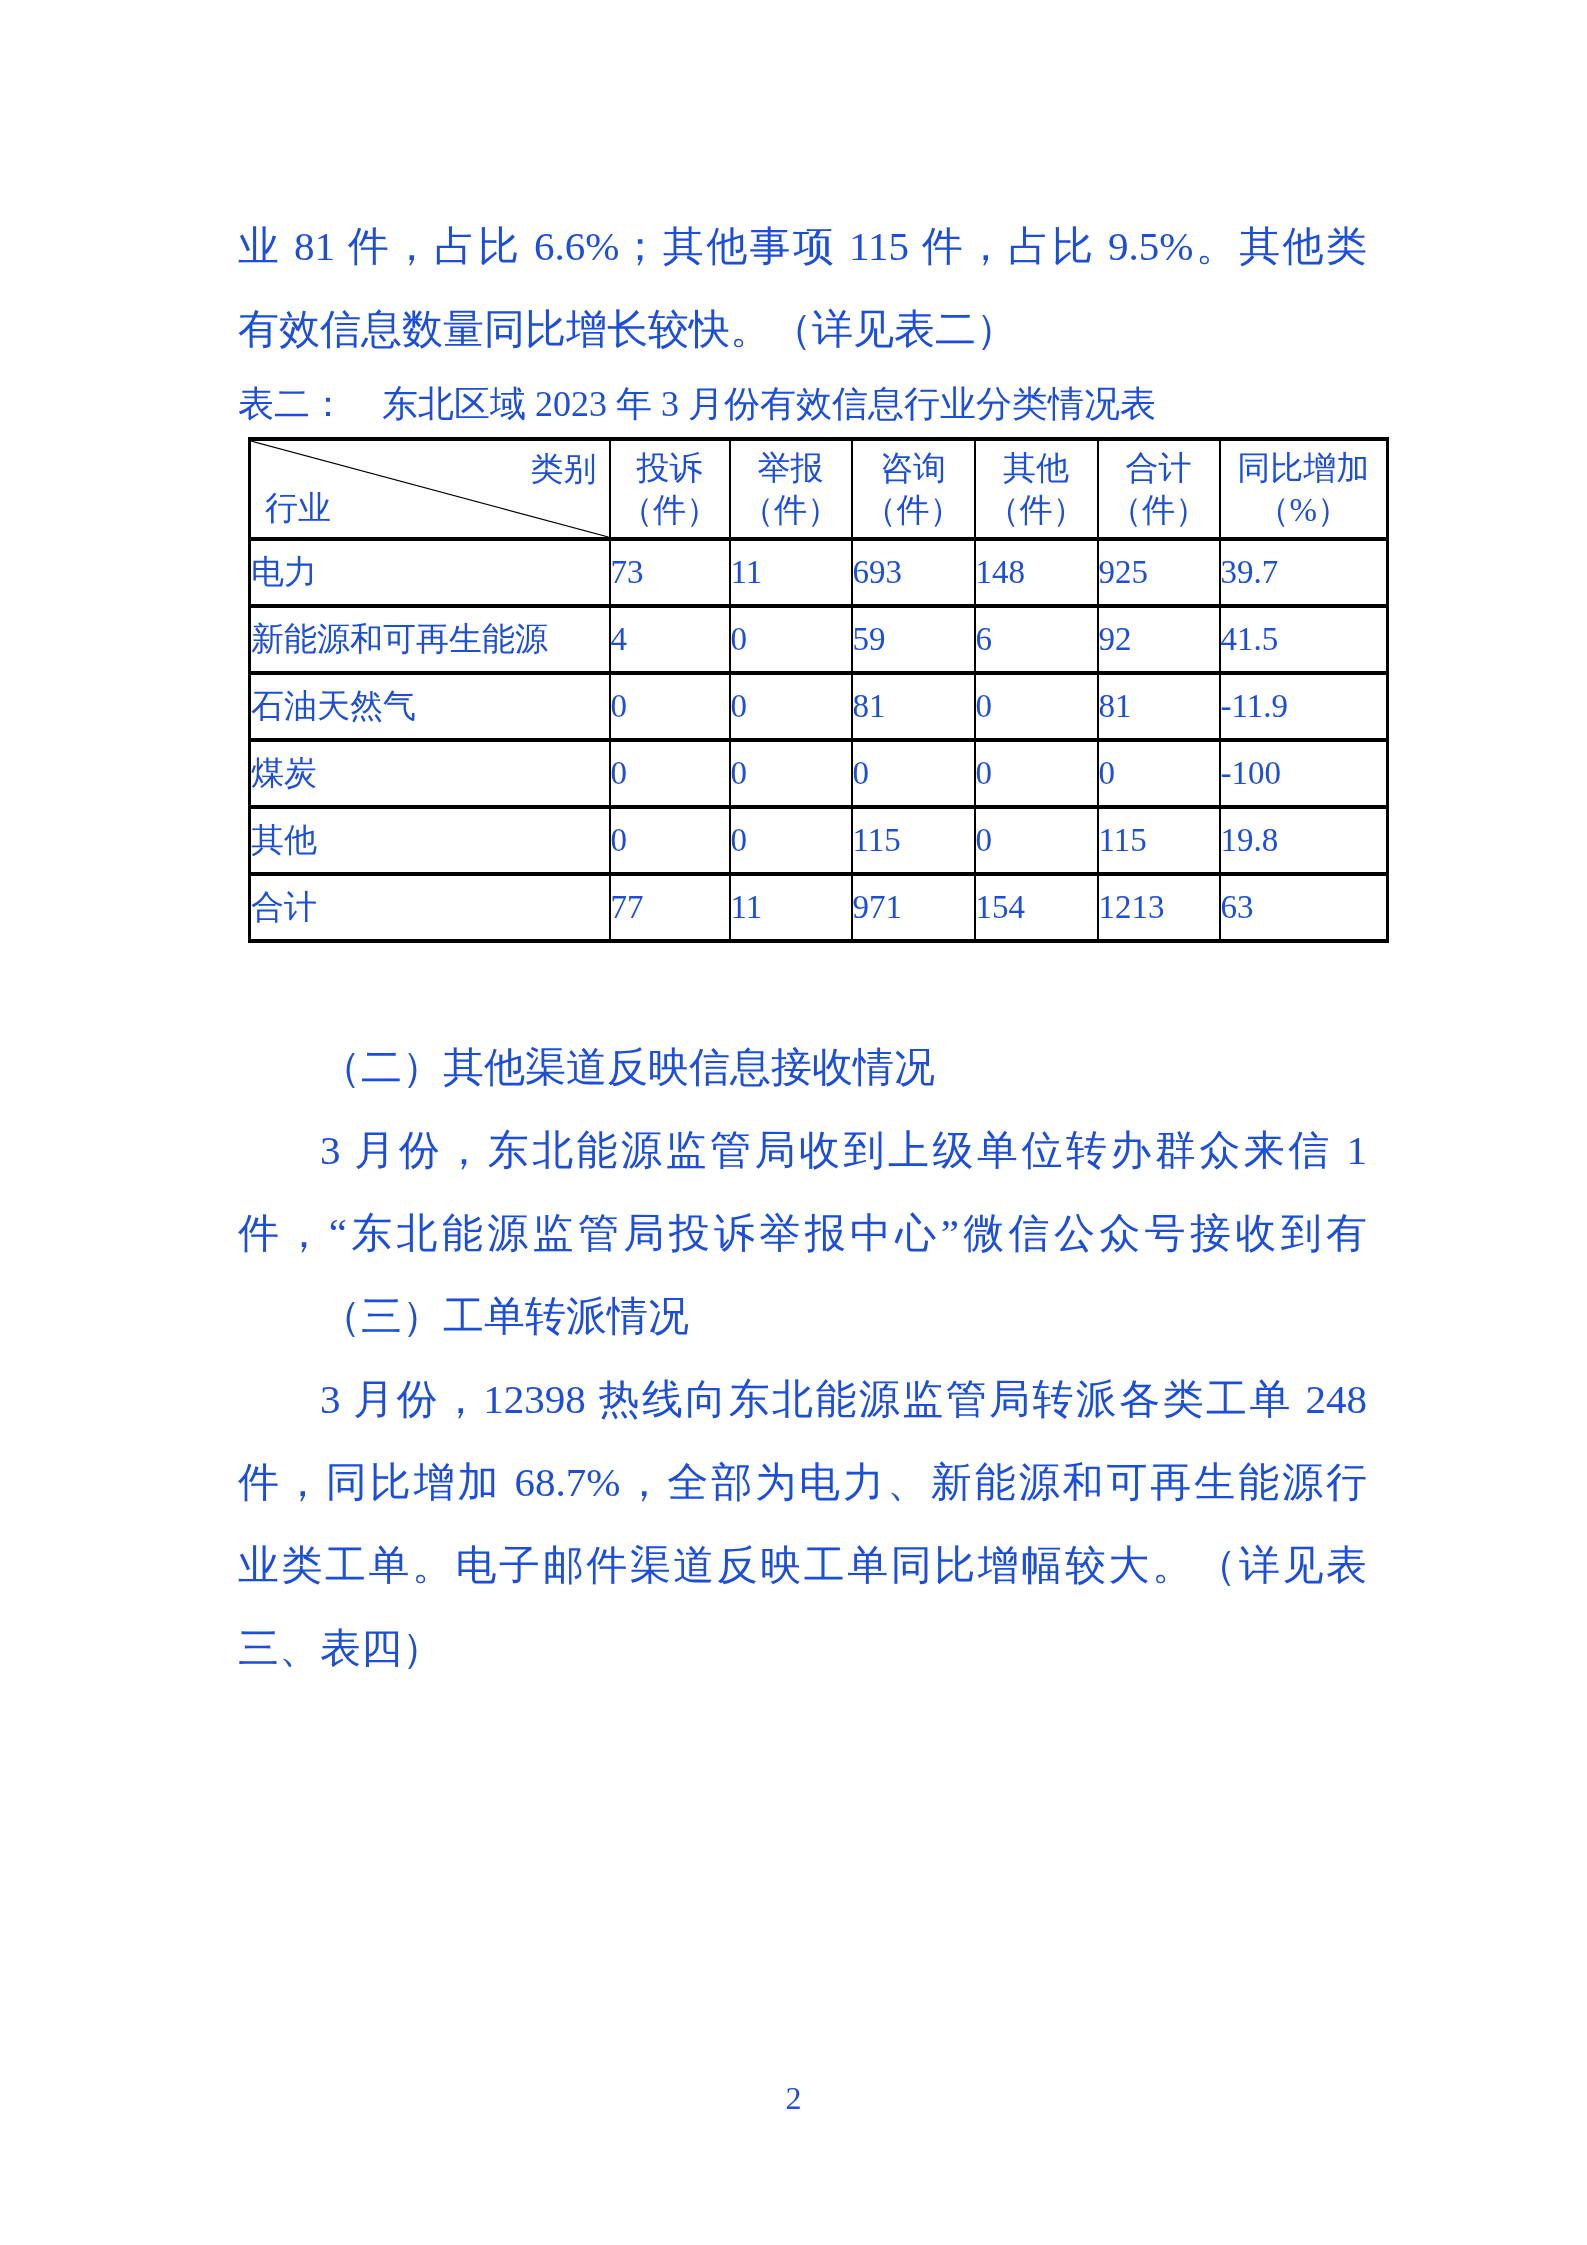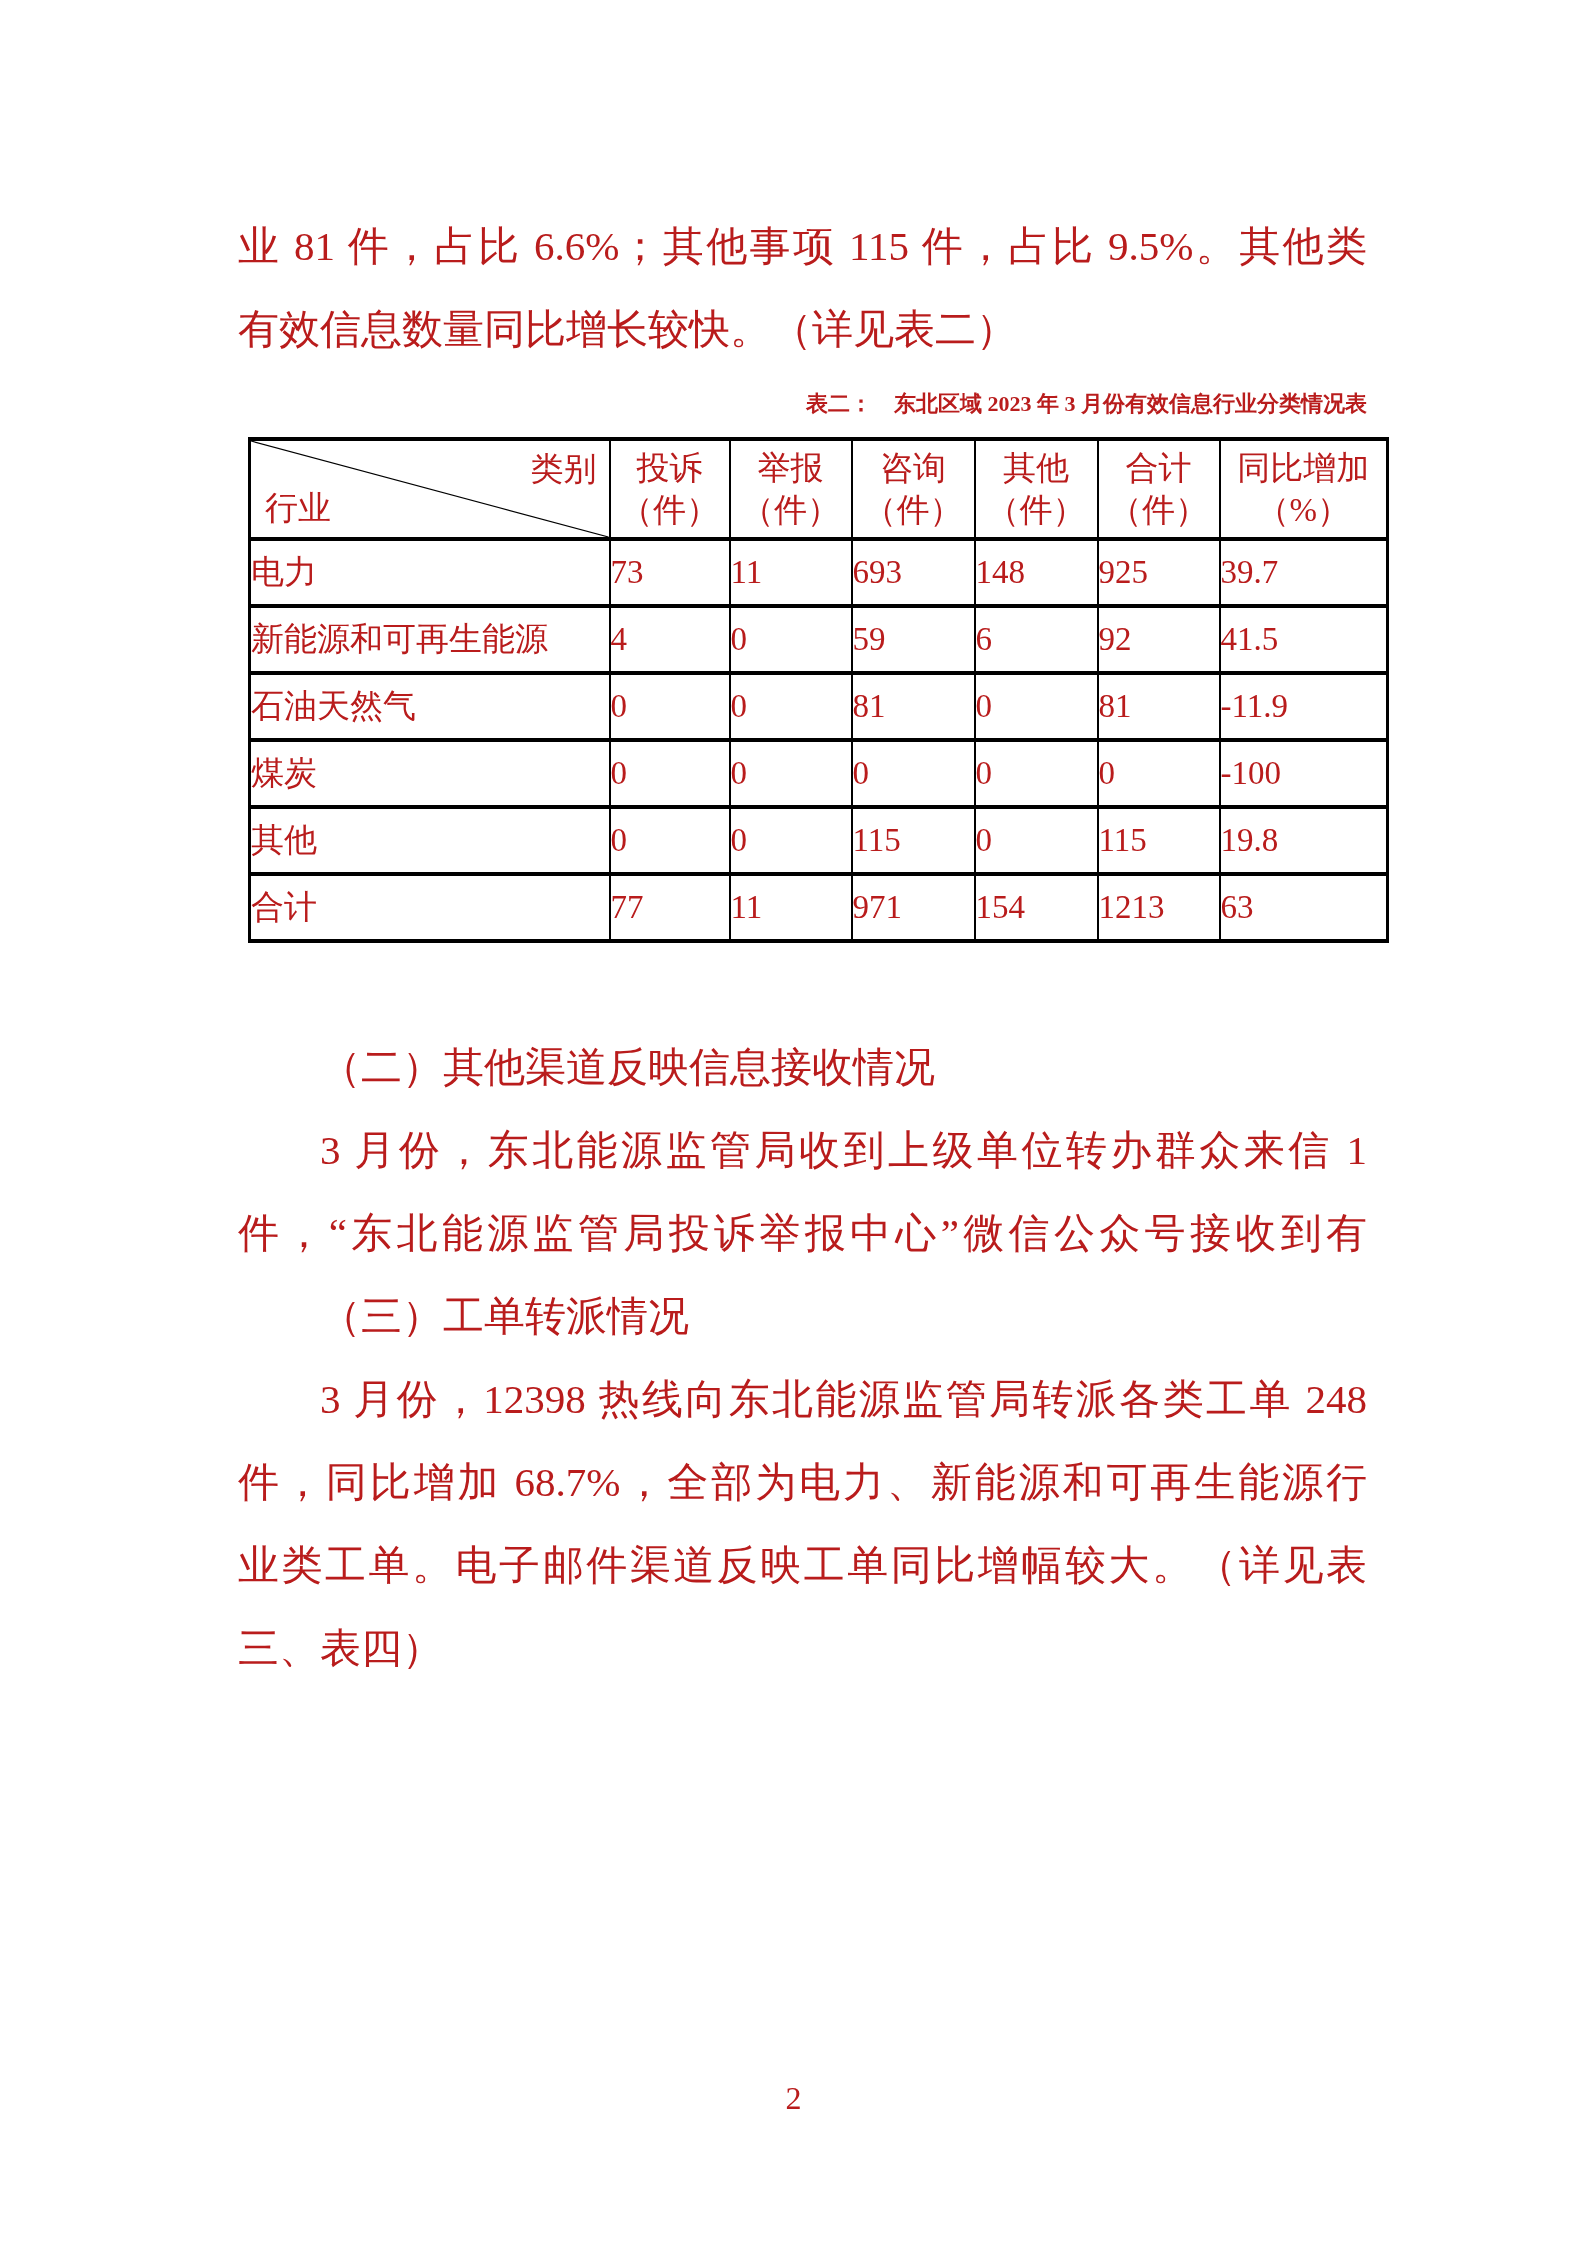--- a/index.html
+++ b/index.html
@@ -1,45 +1,45 @@
 <!DOCTYPE html>
 <html><head>
 <meta charset="utf-8">
 <style>
   html,body{margin:0;padding:0;background:#ffffff;}
   .page{
     position:relative;
     width:1587px;height:2245px;
     background:#ffffff;
-    color:#b91c1c;
+    color:#1d4ed8;
     font-family:"Liberation Serif","DejaVu Serif",serif;
     overflow:hidden;
   }
   .content{
     position:absolute;
     left:238px;top:205px;
     width:1129px;
   }
   .bodyline{
     font-size:41px;
     line-height:83px;
     height:83px;
     overflow:hidden;
     text-align:justify;
   }
   .stretch{text-align-last:justify;}
   .lastline{text-align:right;text-align-last:left;}
   .ind{text-indent:2em;}
   .gap-above{margin-top:83px;}
   .caption{
-    font-size:22px;
-    font-weight:bold;
+    font-size:36px;
+    font-weight:normal;
     line-height:66px;
     height:66px;
-    text-align:right;
+    text-align:left;
     overflow:hidden;
   }
   table.t2{
     border-collapse:collapse;
     table-layout:fixed;
     width:1138px;
     margin-left:10px;
     font-size:33px;
   }
   table.t2 td, table.t2 th{

